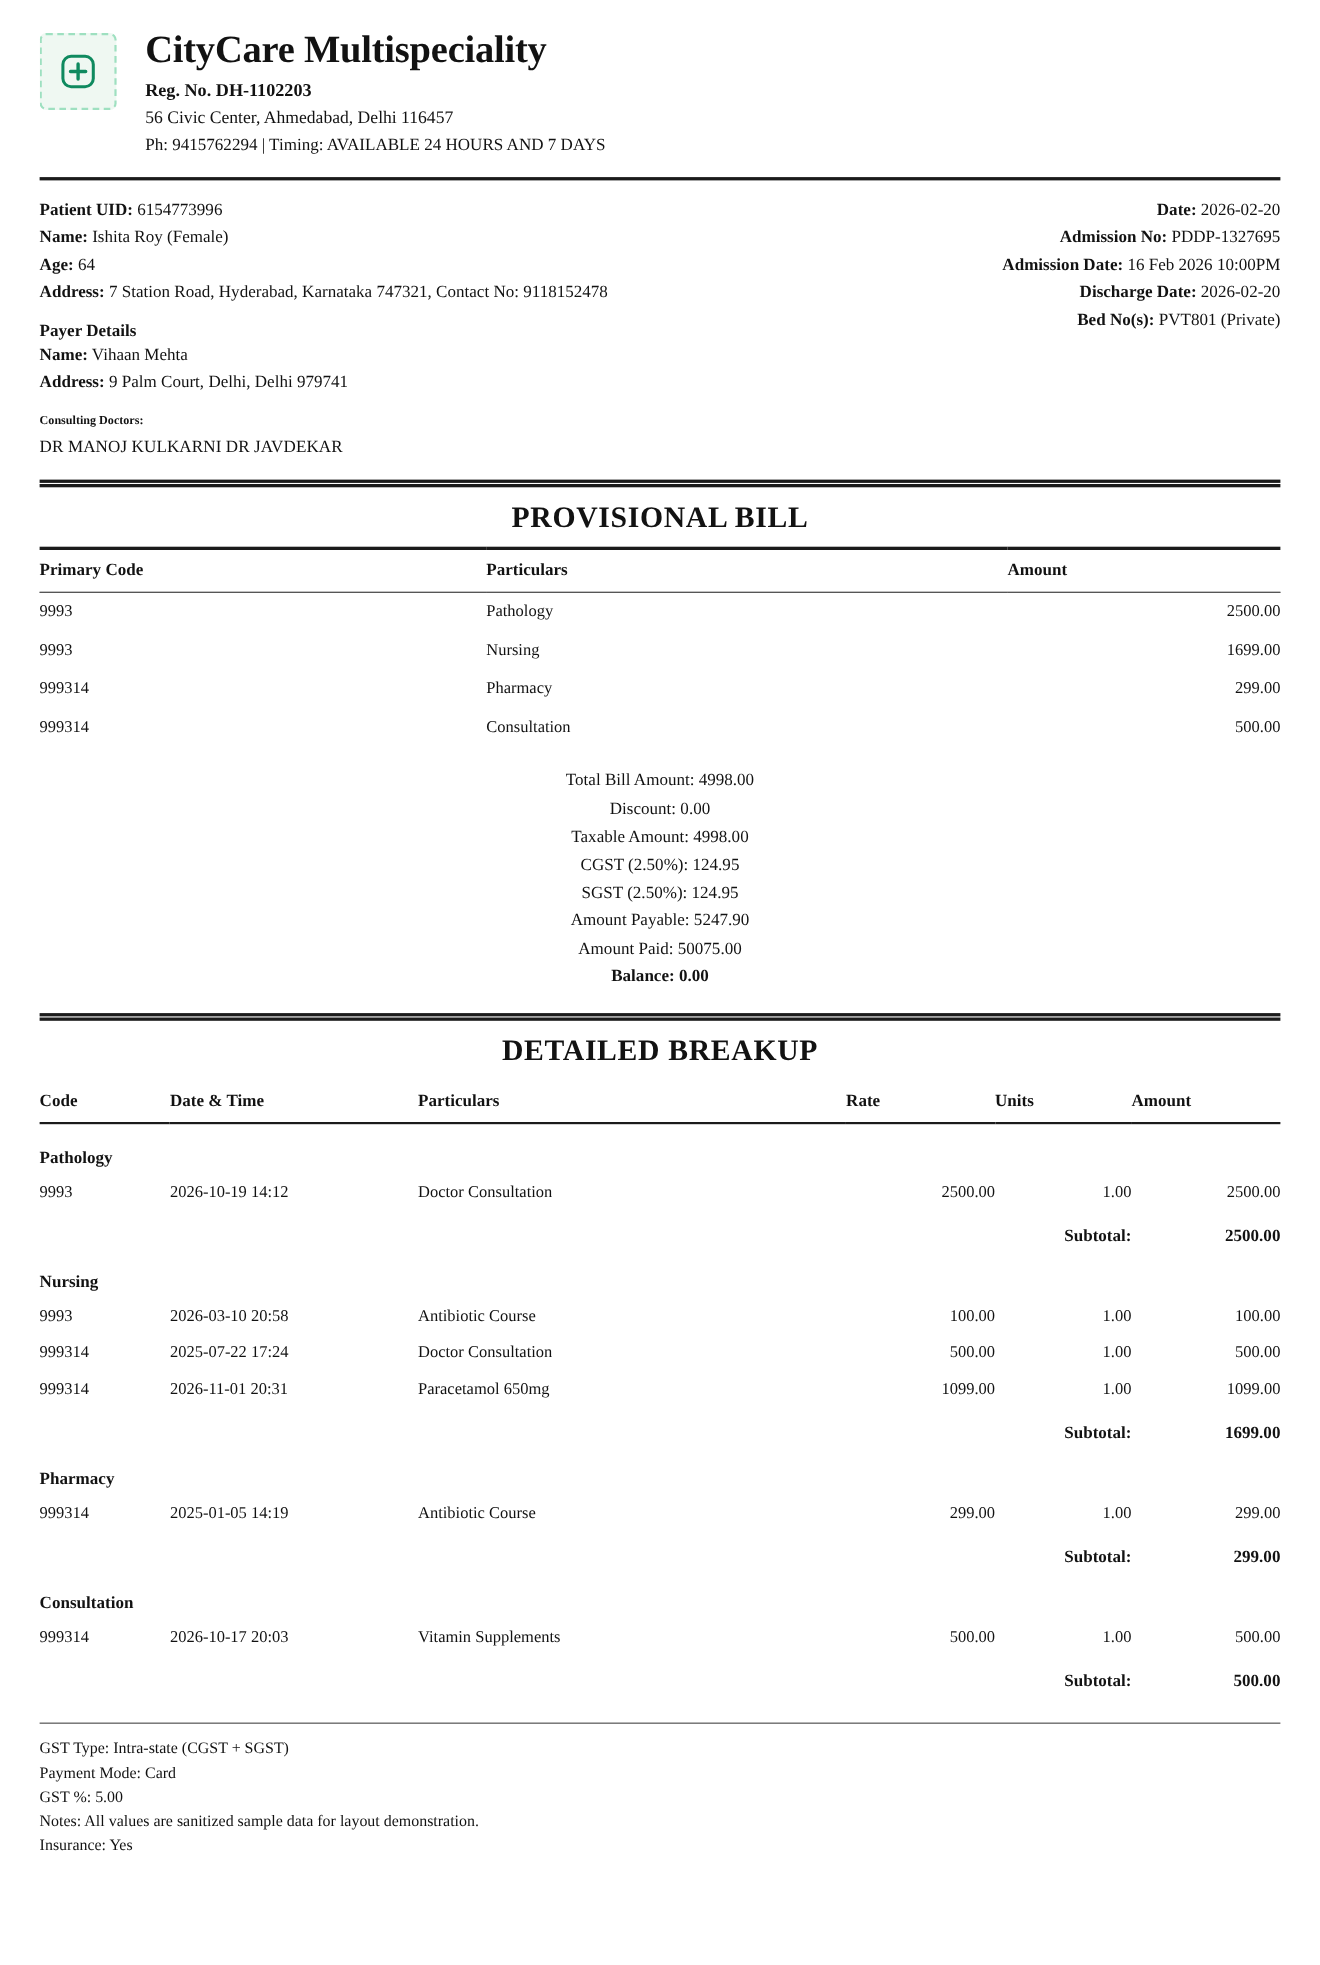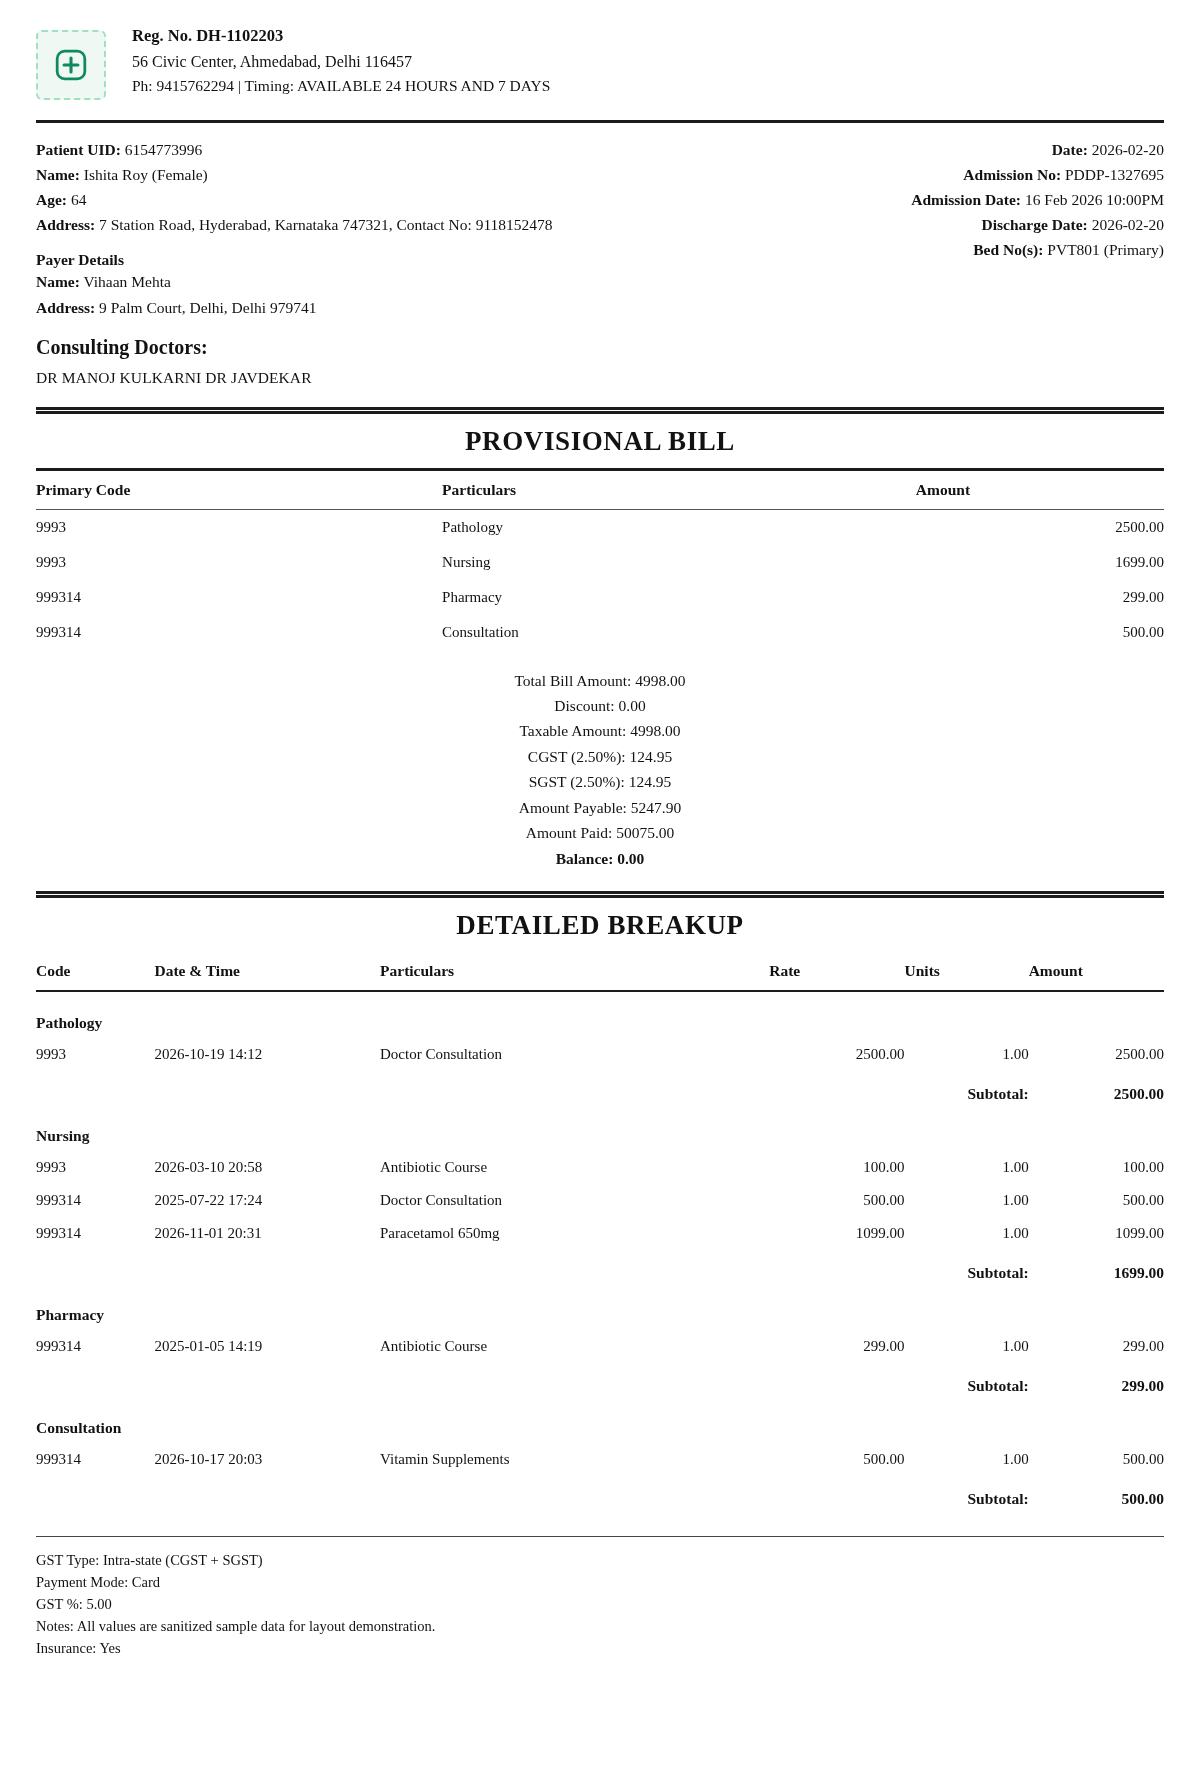--- a/index.html
+++ b/index.html
@@ -42,21 +42,21 @@
     border-bottom: 3px solid #1b1b1b;
   }
 
   
   .info { display: flex; gap: 0; padding: 14px 0 4px 0; }
   .info-col { flex: 1 1 50%; }
   .info-col.right { padding-left: 12px; text-align: right; }
   .info-line { font-size: 15.5px; line-height: 1.62; }
   .info-line b { font-weight: bold; }
   .subhead { font-size: 15.5px; font-weight: bold; margin-top: 14px; }
-  .doctors-head { font-size: 20px; font-weight: bold; margin-top: 16px; }
+  .doctors-head { font-size: 11px; font-weight: bold; margin-top: 16px; }
   .doctors-list { font-size: 15.5px; margin-top: 10px; letter-spacing: 0.1px; }
 
   
   .section-title {
     text-align: center; font-size: 27px; font-weight: bold;
     letter-spacing: 0.6px; padding: 12px 0 11px 0;
   }
 
   
   table { width: 100%; border-collapse: collapse; }
@@ -115,20 +115,21 @@
 <div class="page">
 
   <div class="header">
     <div class="logo-box">
       <svg class="logo-glyph" viewBox="0 0 32 32">
         <rect x="3" y="3" width="26" height="26" rx="7" ry="7" fill="none" stroke="#0f8a5f" stroke-width="2.6"></rect>
         <path d="M16 9.5 V22.5 M9.5 16 H22.5" stroke="#0f8a5f" stroke-width="2.9" stroke-linecap="round"></path>
       </svg>
     </div>
     <div class="header-text">
+      <div class="hospital-name">CityCare Multispeciality</div>
       <div class="reg-no">Reg. No. DH-1102203</div>
       <div class="addr-line">56 Civic Center, Ahmedabad, Delhi 116457</div>
       <div class="phone-line">Ph: 9415762294 | Timing: AVAILABLE 24 HOURS AND 7 DAYS</div>
     </div>
   </div>
 
   <hr class="rule-thick">
 
   <div class="info">
     <div class="info-col left">
@@ -175,21 +176,21 @@
       <div class="info-line">
         <b>Admission Date:</b>
         <span>16 Feb 2026 10:00PM</span>
       </div>
       <div class="info-line">
         <b>Discharge Date:</b>
         <span>2026-02-20</span>
       </div>
       <div class="info-line">
         <b>Bed No(s):</b>
-        <span>PVT801 (Primary)</span>
+        <span>PVT801 (Private)</span>
       </div>
     </div>
   </div>
 
   <div class="rule-double"></div>
 
   <div class="section-title">PROVISIONAL BILL</div>
 
   <table class="bill-table">
     <thead>

